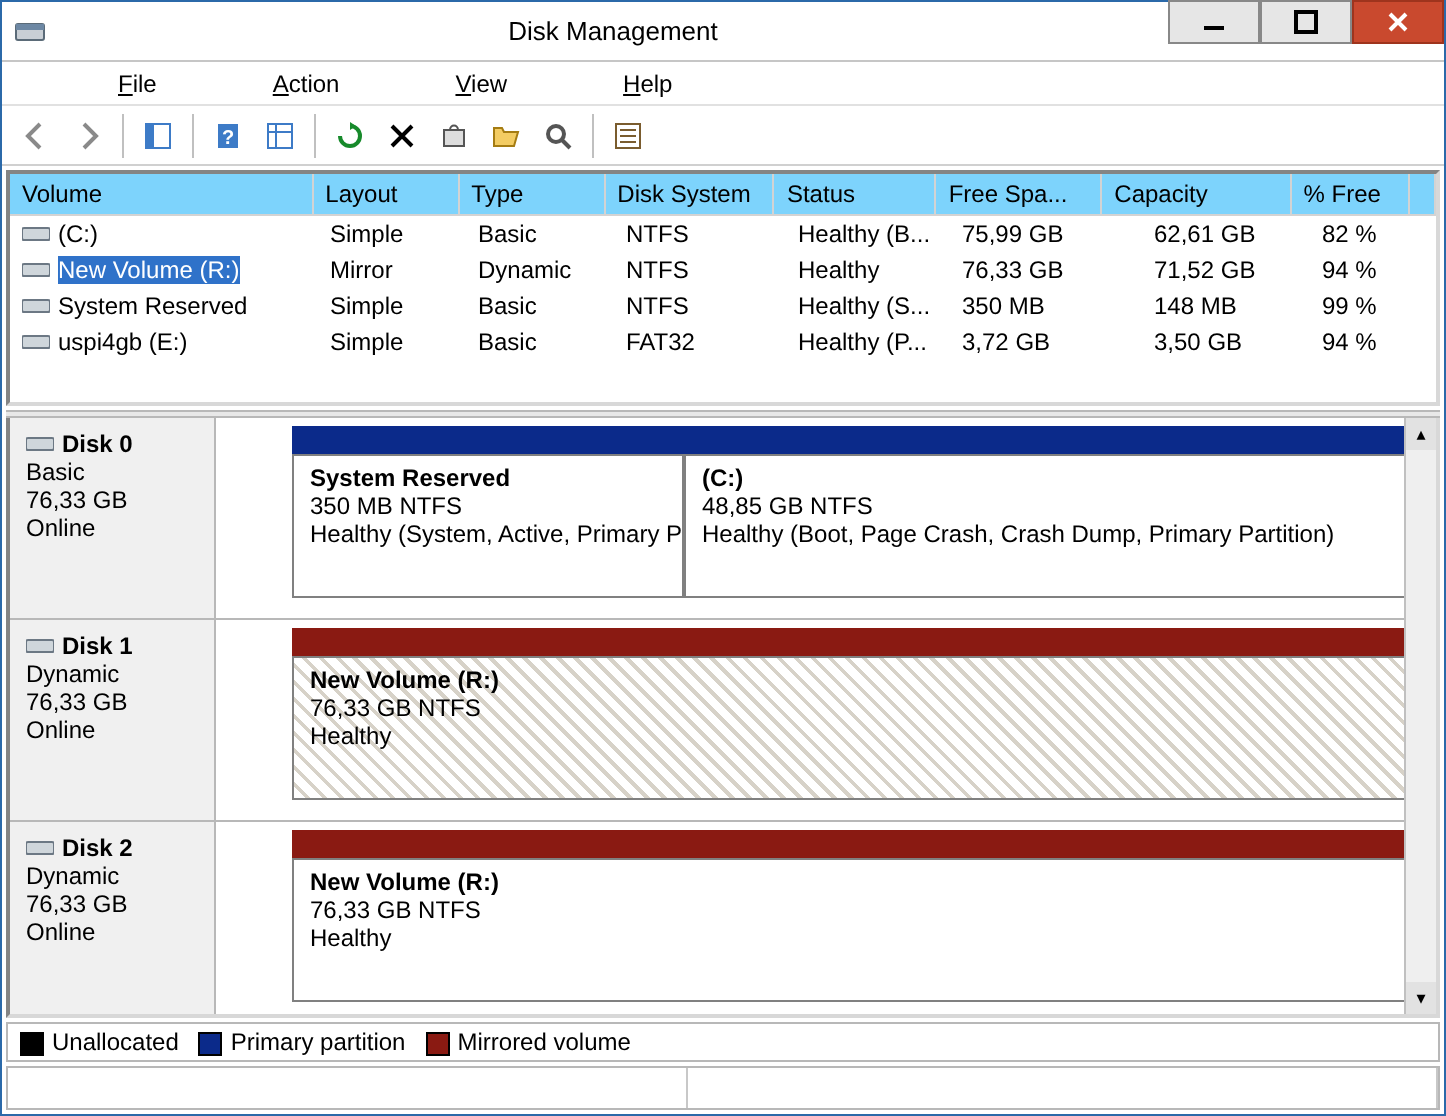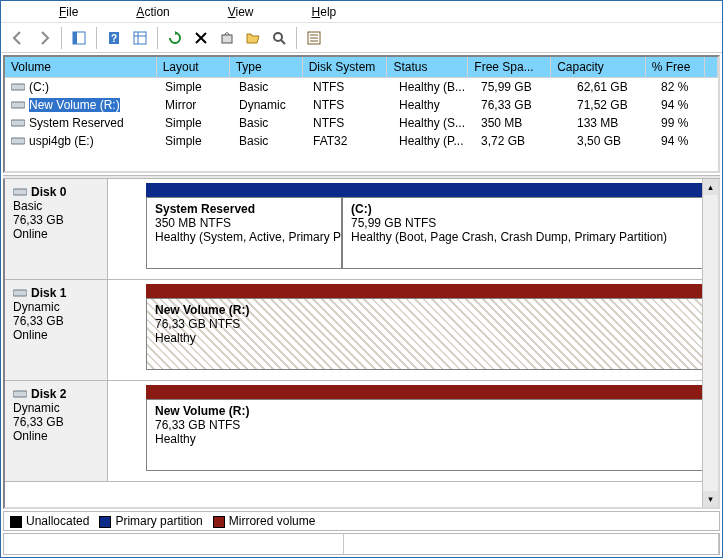--- a/index.html
+++ b/index.html
@@ -43,20 +43,46 @@
   .legend { height:20px; border:1px solid #b8b8b8; margin:2px; display:flex; align-items:center; gap:10px; padding:0 6px; font-size:12px; }
   .legend .sw { width:12px; height:12px; display:inline-block; vertical-align:middle; margin-right:4px; border:1px solid #000; }
   .statusbar { height:22px; border:1px solid #b8b8b8; margin:0 2px 2px 2px; display:flex; }
   .statusbar .pane { border-right:1px solid #c8c8c8; height:100%; }
   .col1{width:154px}.col2{width:74px}.col3{width:74px}.col4{width:86px}.col5{width:82px}.col6{width:96px}.col7{width:84px}.col8{width:60px}
 </style>
 </head>
 <body>
 
 <div class="window">
+  <div class="titlebar">
+    <div class="icon-slot">
+      <svg width="16" height="16" viewBox="0 0 16 16">
+          <rect x="1" y="4" width="14" height="8" rx="1" fill="#c9cfd5" stroke="#5b6b78"></rect>
+          <rect x="1" y="4" width="14" height="3" fill="#6d88a4"></rect>
+        </svg>
+    </div>
+    <div class="title">Disk Management</div>
+    <div class="winbtns">
+      <div class="winbtn">
+          <svg width="12" height="12">
+            <rect x="1" y="8" width="10" height="2" fill="#000"></rect>
+          </svg>
+        </div>
+      <div class="winbtn">
+          <svg width="12" height="12">
+            <rect x="1" y="1" width="10" height="10" fill="none" stroke="#000" stroke-width="2"></rect>
+          </svg>
+        </div>
+      <div class="winbtn close">
+          <svg width="12" height="12">
+            <path d="M2 2 L10 10 M10 2 L2 10" stroke="#fff" stroke-width="2"></path>
+          </svg>
+        </div>
+    </div>
+  </div>
 
   <div class="menubar">
     <span class="menuitem"><u>F</u><span></span><span>ile</span></span>
     <span class="menuitem"><u>A</u><span>ction</span></span>
     <span class="menuitem"><u>V</u><span>iew</span></span>
     <span class="menuitem"><u>H</u><span>elp</span></span>
   </div>
 
   <div class="toolbar">
     <div class="tb-btn">
@@ -178,21 +204,21 @@
             <svg class="drive-icon" viewBox="0 0 14 10">
               <rect x="0" y="2" width="14" height="6" rx="1" fill="#cfd6db" stroke="#6c7884"></rect>
             </svg>
             <span class="label">System Reserved</span>
           </div>
           <div class="cell col2">Simple</div>
           <div class="cell col3">Basic</div>
           <div class="cell col4">NTFS</div>
           <div class="cell col5">Healthy (S...</div>
           <div class="cell col6">350 MB</div>
-          <div class="cell col7">133 MB</div>
+          <div class="cell col7">148 MB</div>
           <div class="cell col8">99 %</div>
         </div>
         <div class="row">
           <div class="cell first col1">
             <svg class="drive-icon" viewBox="0 0 14 10">
               <rect x="0" y="2" width="14" height="6" rx="1" fill="#cfd6db" stroke="#6c7884"></rect>
             </svg>
             <span class="label">uspi4gb (E:)</span>
           </div>
           <div class="cell col2">Simple</div>
@@ -228,21 +254,21 @@
               <div class="seg" style="width: 370px; background: rgb(11, 42, 138);"></div>
             </div>
             <div class="boxes">
               <div class="volbox" style="width: 196px;">
                 <div class="vn">System Reserved</div>
                 <div>350 MB NTFS</div>
                 <div>Healthy (System, Active, Primary P</div>
               </div>
               <div class="volbox" style="width: 370px;">
                 <div class="vn">(C:)</div>
-                <div>75,99 GB NTFS</div>
+                <div>48,85 GB NTFS</div>
                 <div>Healthy (Boot, Page Crash, Crash Dump, Primary Partition)</div>
               </div>
             </div>
           </div>
         </div>
         <div class="diskrow">
           <div class="diskinfo">
             <div class="dn">
               <svg width="14" height="10" viewBox="0 0 14 10">
                 <rect x="0" y="2" width="14" height="6" rx="1" fill="#cfd6db" stroke="#6c7884"></rect>

